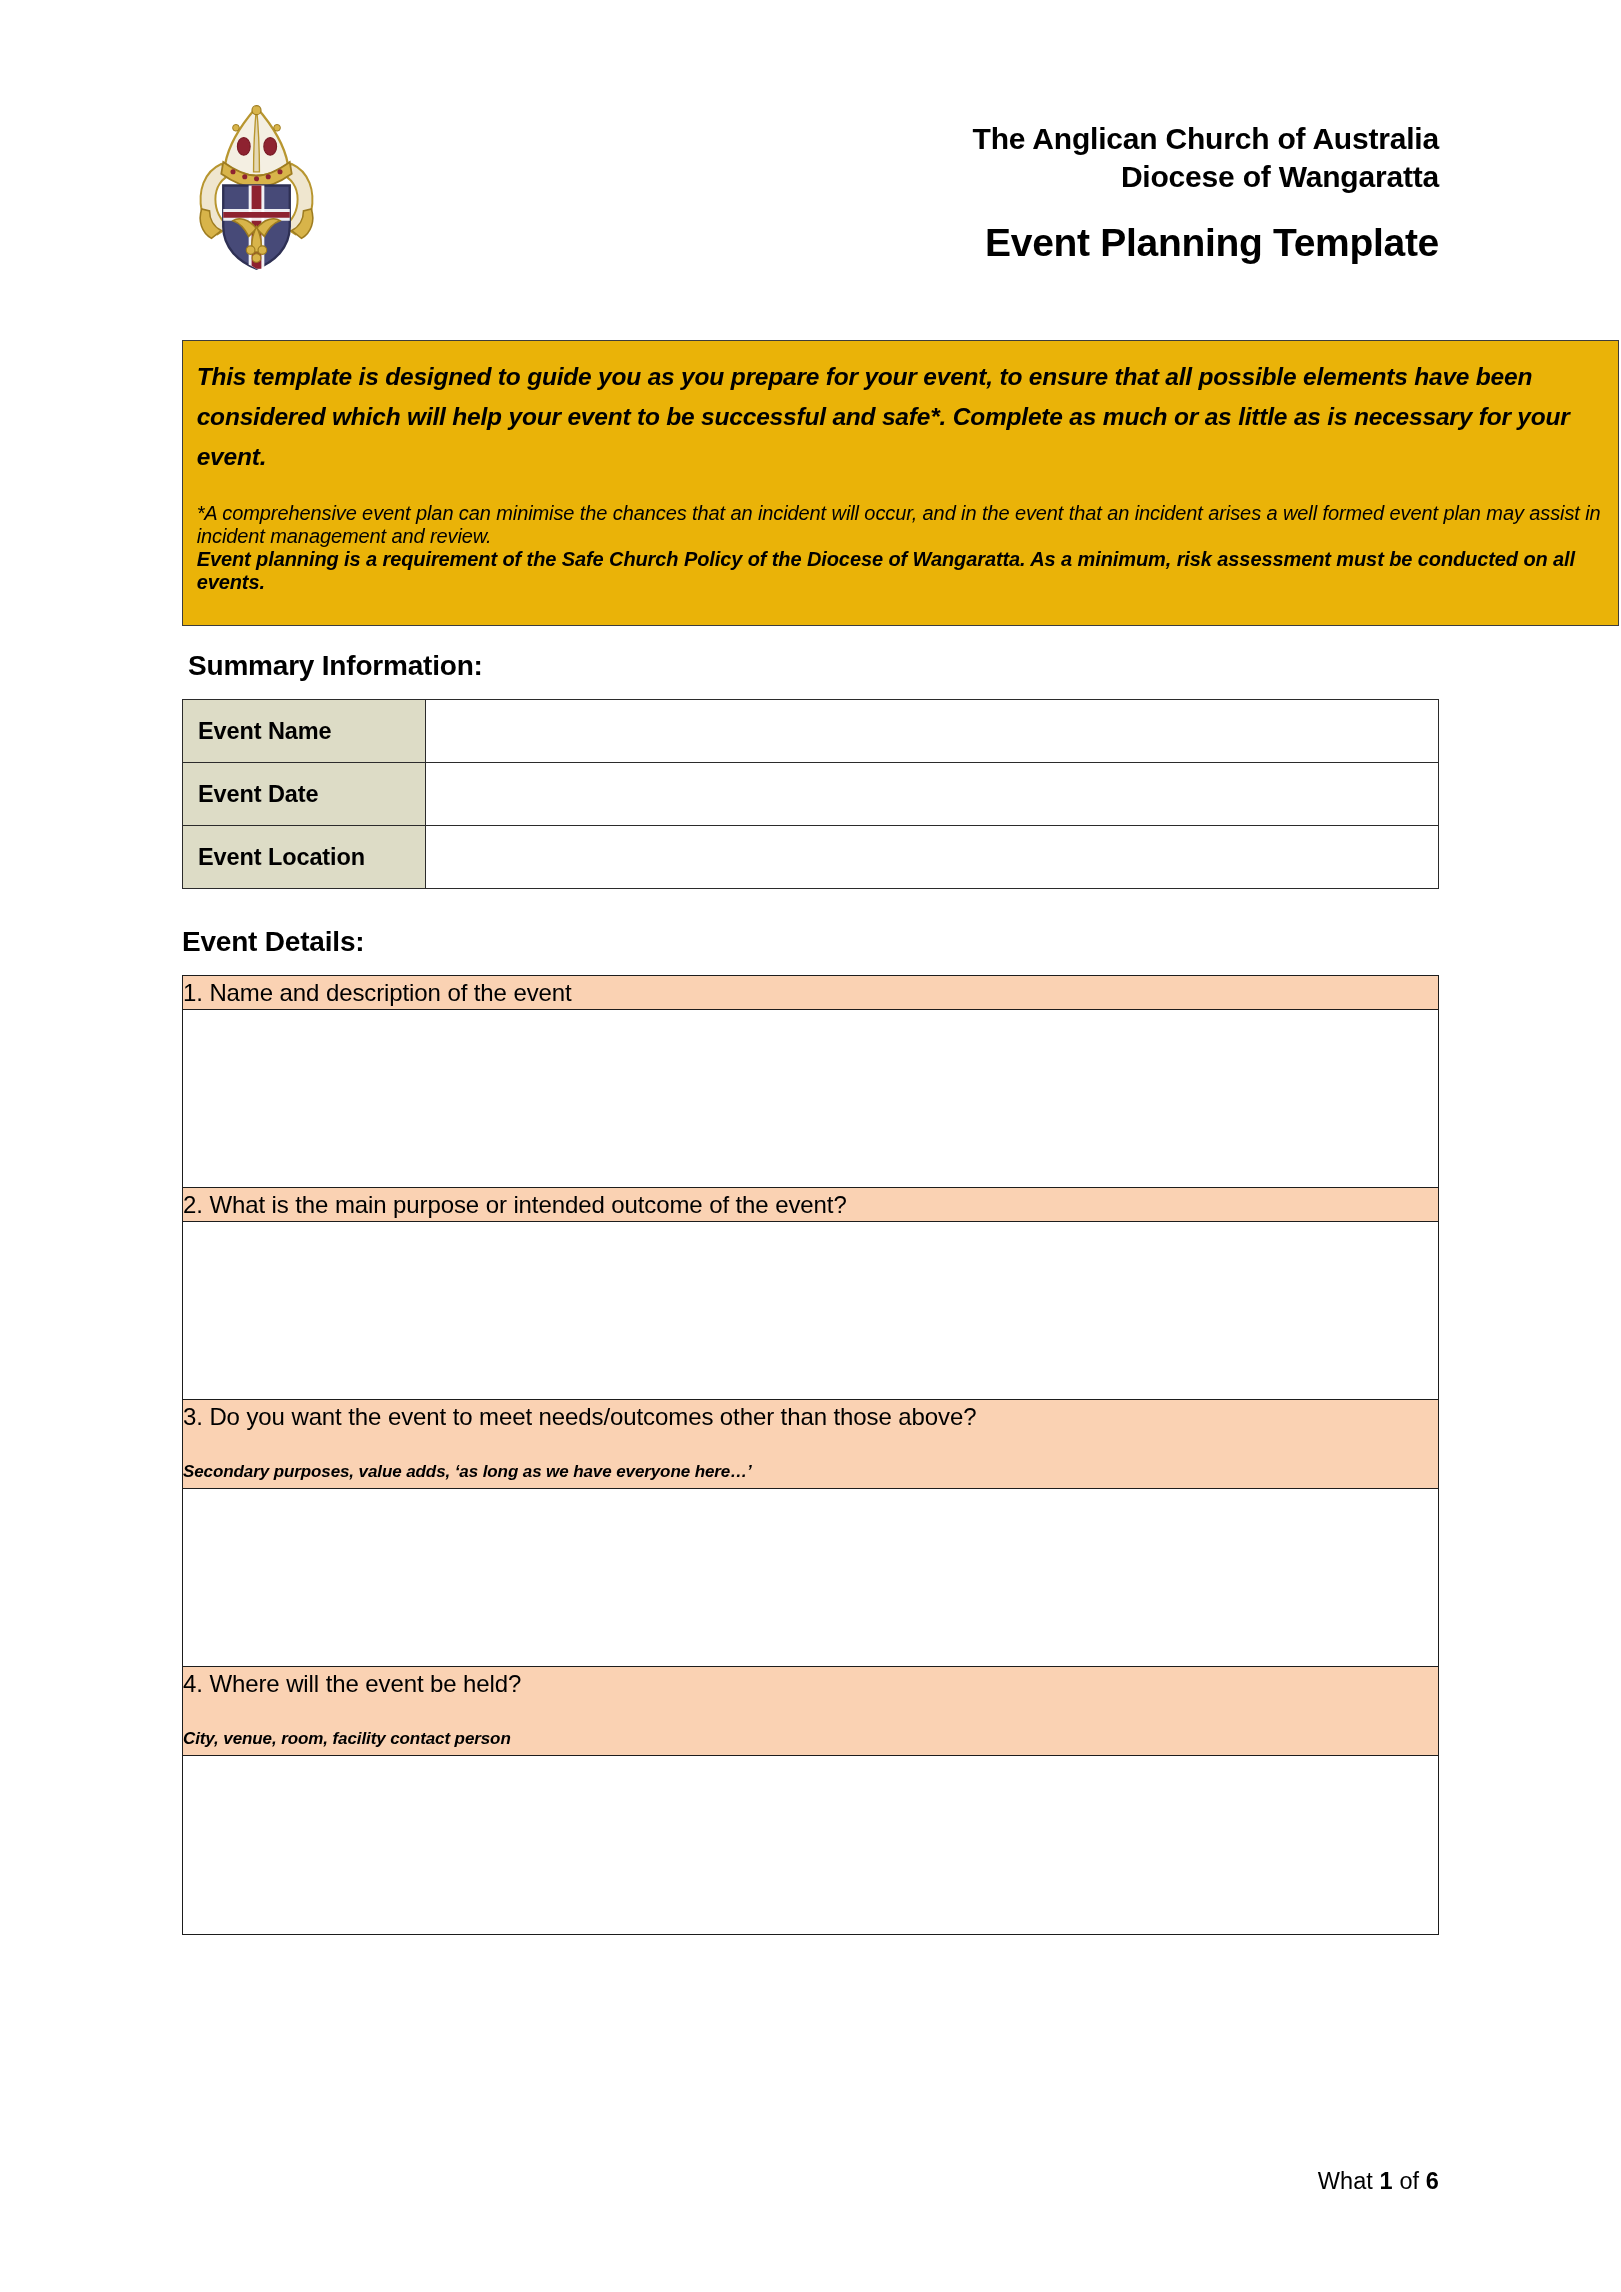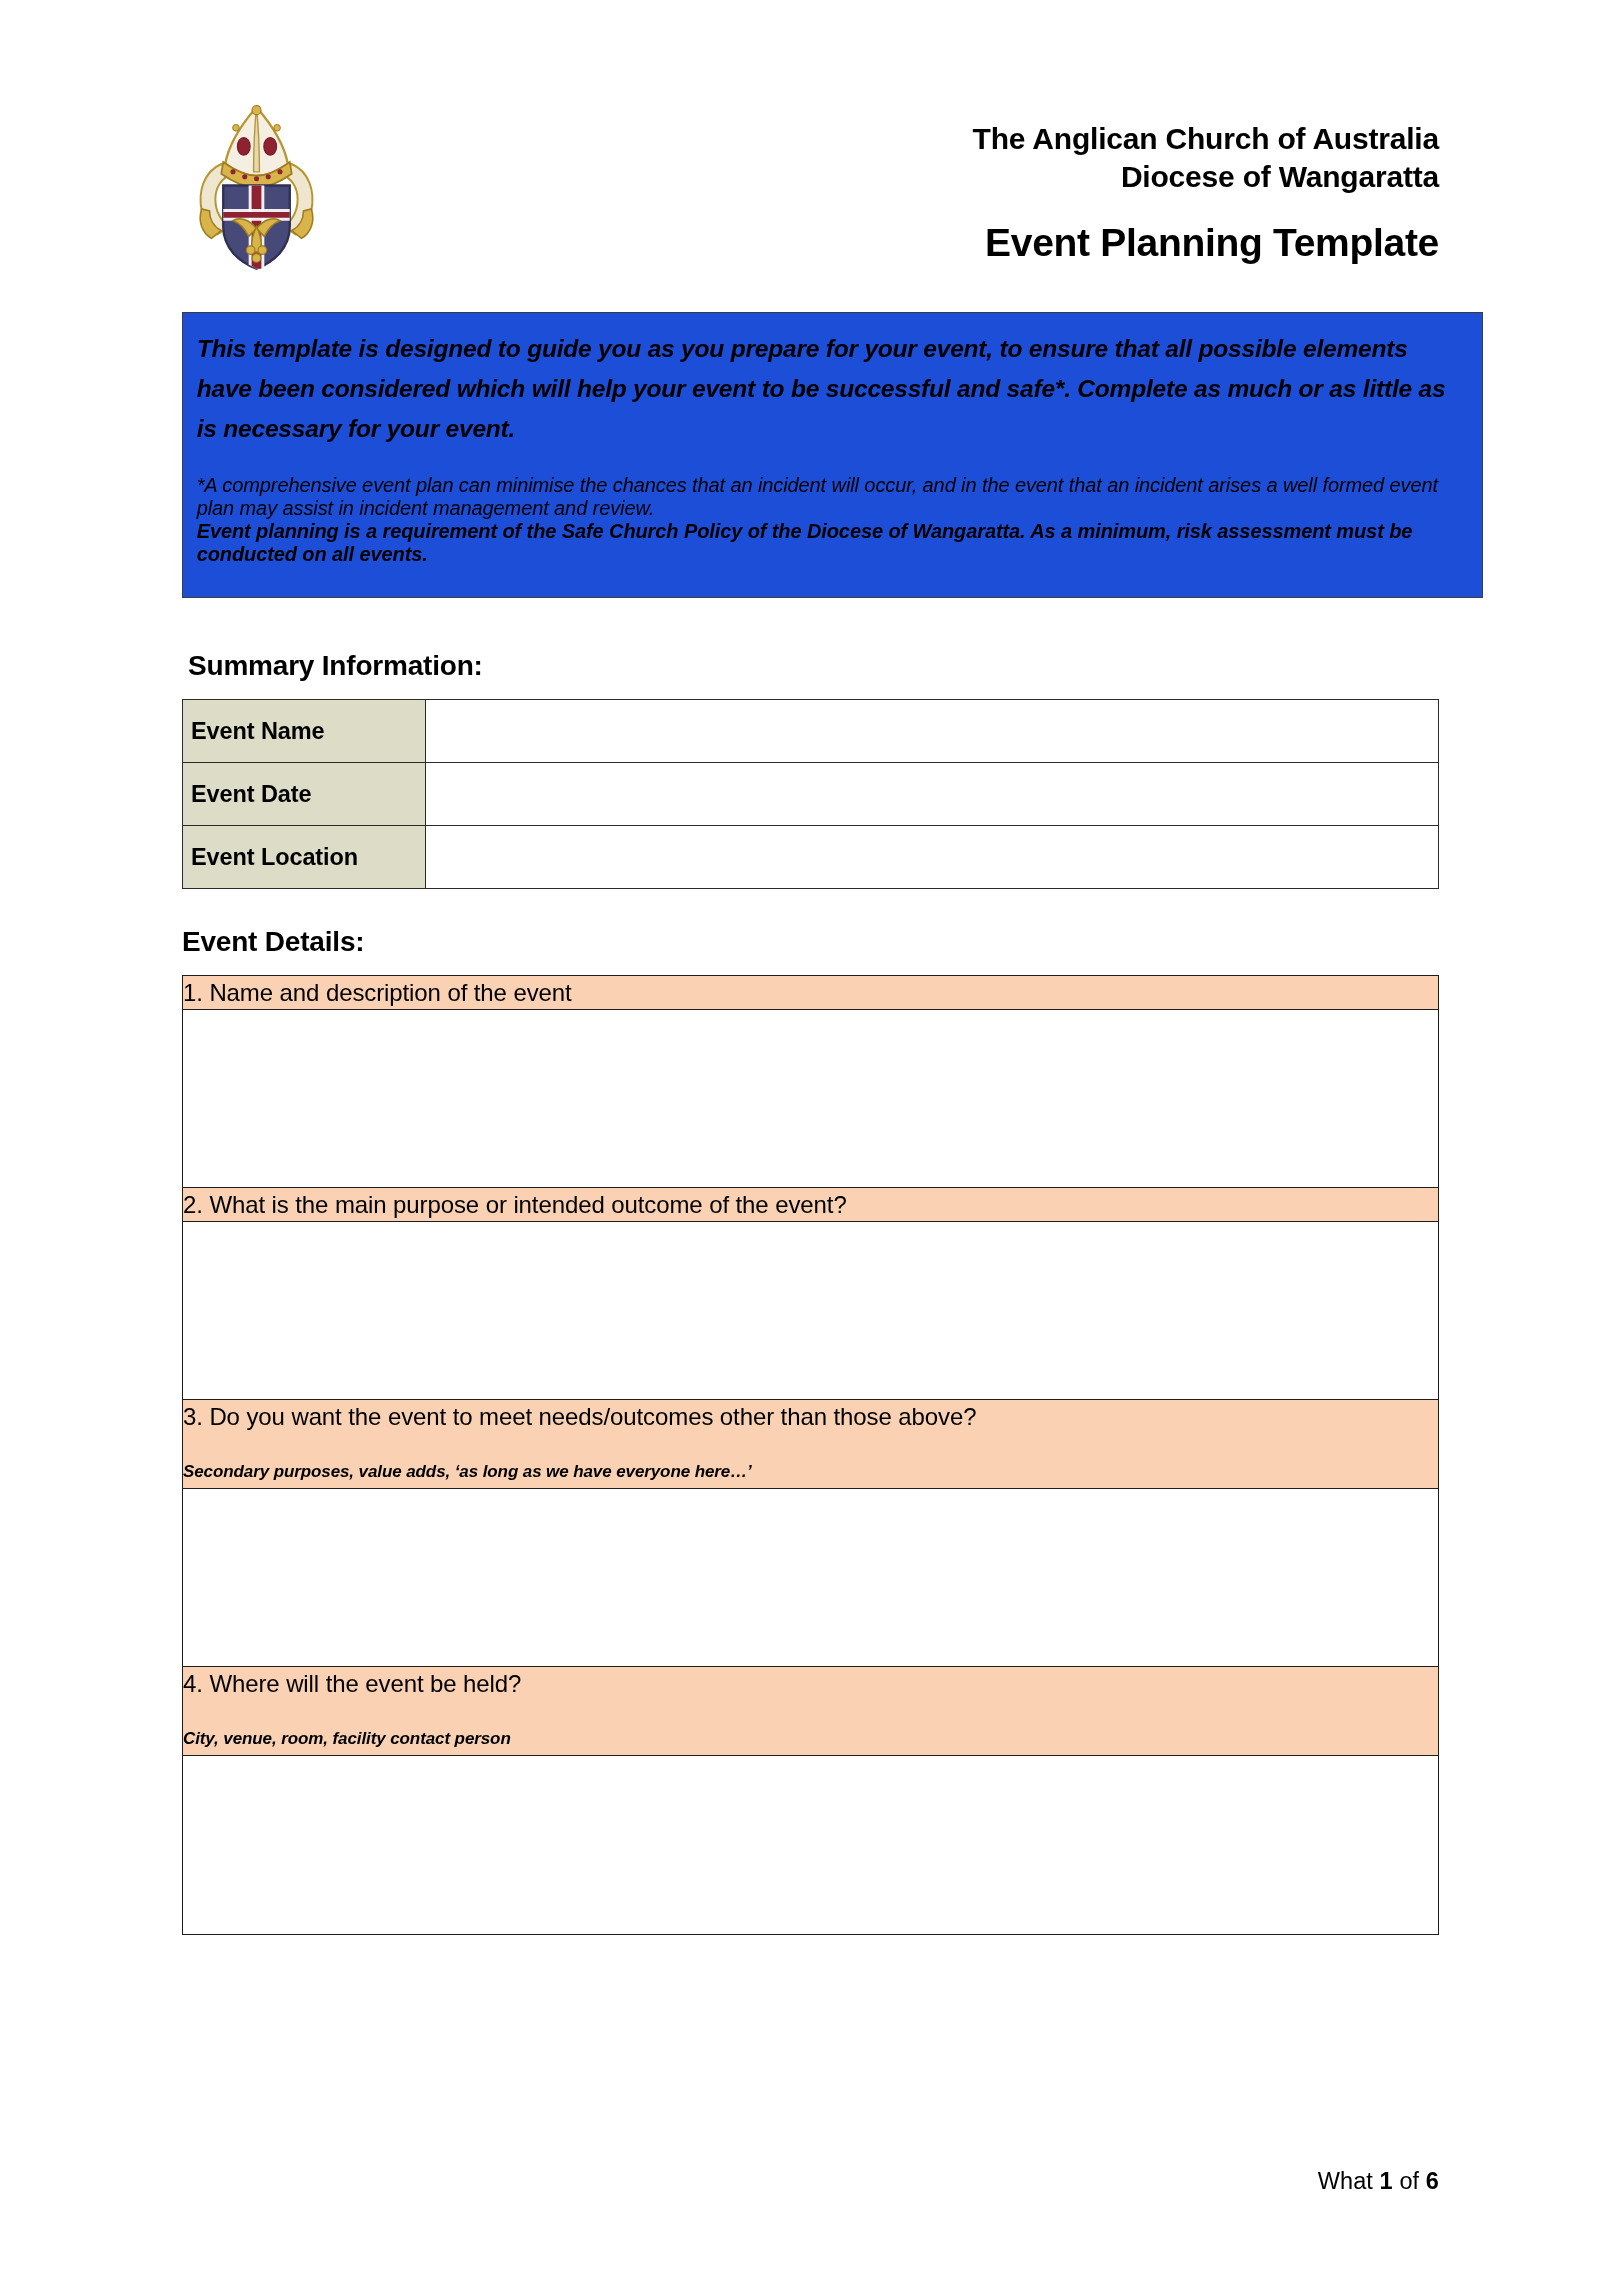--- a/index.html
+++ b/index.html
@@ -63,24 +63,24 @@
     font-size: 39px;
     font-weight: bold;
     letter-spacing: -0.3px;
     white-space: nowrap;
   }
 
   
   .intro-box {
     position: absolute;
     left: 182px;
-    top: 312px;
-    width: 1301px;
+    top: 340px;
+    width: 1437px;
     height: 286px;
-    background: #1d4ed8;
+    background: #eab308;
     border: 1.5px solid #3d3d3d;
     padding: 15.7px 13.7px 9.8px 13.7px;
   }
 
   .intro-lead {
     font-size: 24.5px;
     font-weight: bold;
     font-style: italic;
     line-height: 40px;
     letter-spacing: -0.2px;
@@ -116,21 +116,21 @@
   .summary-table td {
     border: 1.6px solid #2b2b2b;
     height: 63px;
     vertical-align: middle;
   }
   .summary-table td.label-cell {
     width: 243px;
     background: #dddcc6;
     font-size: 23.5px;
     font-weight: bold;
-    padding-left: 8px;
+    padding-left: 15px;
     letter-spacing: -0.1px;
   }
   .summary-table td.value-cell {
     background: #ffffff;
     padding-left: 9.8px;
     font-size: 22.5px;
   }
 
   
   .details-table {

